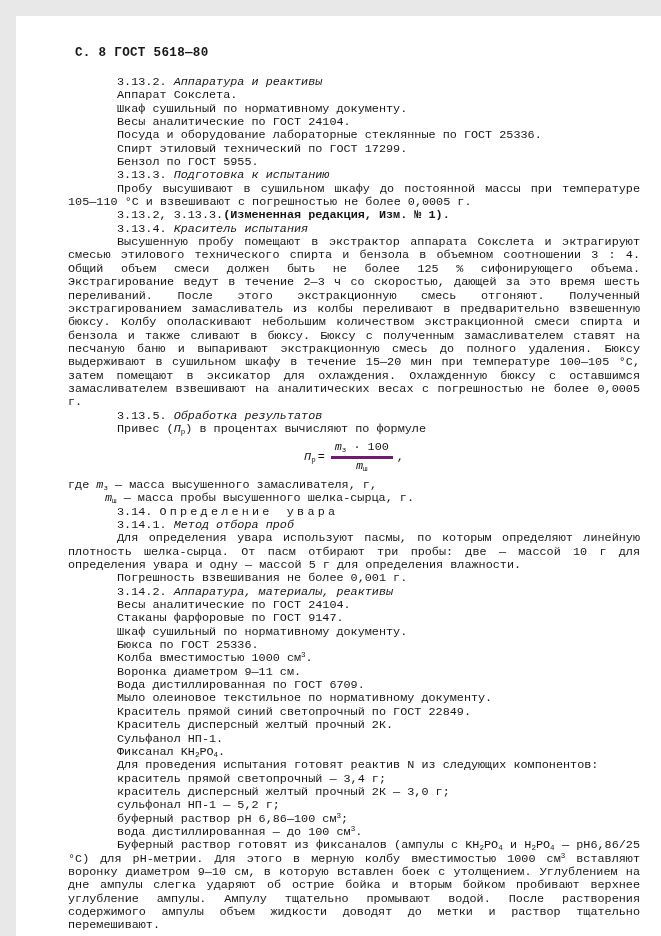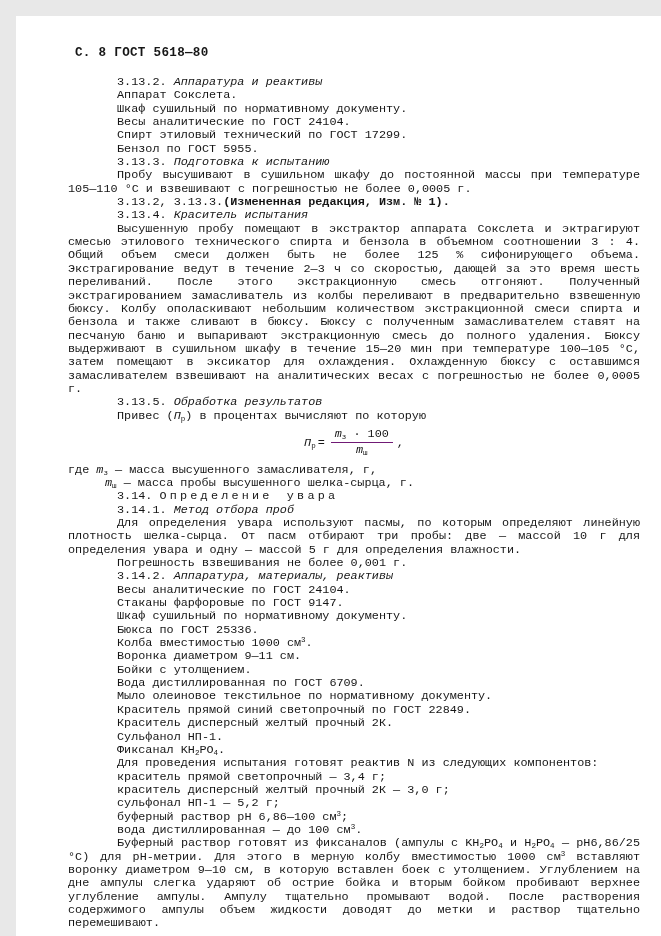--- a/index.html
+++ b/index.html
@@ -21,63 +21,63 @@
   .noind{text-indent:0;}
   .def2{text-indent:0;padding-left:37px;}
   .it{font-style:italic;}
   .bd{font-weight:bold;}
   .spaced{letter-spacing:3.2px;word-spacing:4px;}
   sub,sup{font-size:0.64em;line-height:0;}
   sub{vertical-align:-0.3em;}
   sup{vertical-align:0.5em;}
   .formula{text-align:center;text-indent:0;margin:5px 0 6px;}
   .frac{display:inline-block;vertical-align:middle;text-align:center;margin:0 4px;}
-  .frac .num{display:block;border-bottom:1px solid #701a75;padding:0 4px 1px;}
+  .frac .num{display:block;border-bottom:3px solid #701a75;padding:0 4px 1px;}
   .frac .den{display:block;padding-top:1px;}
   .eq{padding:0 2px;}
 </style>
 </head>
 <body>
 
 <div class="page">
   <div class="hdr">С. 8 ГОСТ 5618—80</div>
 
   <div class="docbody">
     <div class="ln"><span>3.13.2. </span><span class="it">Аппаратура и реактивы</span></div>
     <div class="ln"><span>Аппарат Сокслета.</span></div>
     <div class="ln"><span>Шкаф сушильный по нормативному документу.</span></div>
     <div class="ln"><span>Весы аналитические по ГОСТ 24104.</span></div>
+    <div class="ln"><span>Посуда и оборудование лабораторные стеклянные по ГОСТ 25336.</span></div>
     <div class="ln"><span>Спирт этиловый технический по ГОСТ 17299.</span></div>
     <div class="ln"><span>Бензол по ГОСТ 5955.</span></div>
     <div class="ln"><span>3.13.3. </span><span class="it">Подготовка к испытанию</span></div>
     <div class="p"><span>Пробу высушивают в сушильном шкафу до постоянной массы при температуре 105—110 °С и взвешивают с погрешностью не более 0,0005 г.</span></div>
     <div class="ln"><span>3.13.2, 3.13.3.</span><span class="bd">(Измененная редакция, Изм. № 1).</span></div>
     <div class="ln"><span>3.13.4. </span><span class="it">Краситель испытания</span></div>
     <div class="p"><span>Высушенную пробу помещают в экстрактор аппарата Сокслета и эктрагируют смесью этилового технического спирта и бензола в объемном соотношении 3 : 4. Общий объем смеси должен быть не более 125 % сифонирующего объема. Экстрагирование ведут в течение 2—3 ч со скоростью, дающей за это время шесть переливаний. После этого экстракционную смесь отгоняют. Полученный экстрагированием замасливатель из колбы переливают в предварительно взвешенную бюксу. Колбу ополаскивают небольшим количеством экстракционной смеси спирта и бензола и также сливают в бюксу. Бюксу с полученным замасливателем ставят на песчаную баню и выпаривают экстракционную смесь до полного удаления. Бюксу выдерживают в сушильном шкафу в течение 15—20 мин при температуре 100—105 °С, затем помещают в эксикатор для охлаждения. Охлажденную бюксу с оставшимся замасливателем взвешивают на аналитических весах с погрешностью не более 0,0005 г.</span></div>
     <div class="ln"><span>3.13.5. </span><span class="it">Обработка результатов</span></div>
-    <div class="ln"><span>Привес (</span><span class="it">П</span><sub>р</sub><span>) в процентах вычисляют по которую</span></div>
+    <div class="ln"><span>Привес (</span><span class="it">П</span><sub>р</sub><span>) в процентах вычисляют по формуле</span></div>
 
     <div class="formula">
       <span><span class="it">П</span><sub>р</sub></span><span class="eq">=</span><span class="frac"><span class="num"><span class="it">m</span><sub>з</sub><span> · 100</span></span><span class="den"><span class="it">m</span><sub>ш</sub></span></span><span>,</span>
     </div>
 
     <div class="noind"><span>где </span><span class="it">m</span><sub>з</sub><span> — масса высушенного замасливателя, г,</span></div>
     <div class="def2"><span class="it">m</span><sub>ш</sub><span> — масса пробы высушенного шелка-сырца, г.</span></div>
     <div class="ln"><span>3.14. </span><span class="spaced">Определение увара</span></div>
     <div class="ln"><span>3.14.1. </span><span class="it">Метод отбора проб</span></div>
     <div class="p"><span>Для определения увара используют пасмы, по которым определяют линейную плотность шелка-сырца. От пасм отбирают три пробы: две — массой 10 г для определения увара и одну — массой 5 г для определения влажности.</span></div>
     <div class="ln"><span>Погрешность взвешивания не более 0,001 г.</span></div>
     <div class="ln"><span>3.14.2. </span><span class="it">Аппаратура, материалы, реактивы</span></div>
     <div class="ln"><span>Весы аналитические по ГОСТ 24104.</span></div>
     <div class="ln"><span>Стаканы фарфоровые по ГОСТ 9147.</span></div>
     <div class="ln"><span>Шкаф сушильный по нормативному документу.</span></div>
     <div class="ln"><span>Бюкса по ГОСТ 25336.</span></div>
     <div class="ln"><span>Колба вместимостью 1000 см</span><sup>3</sup><span>.</span></div>
     <div class="ln"><span>Воронка диаметром 9—11 см.</span></div>
-    <div class="ln"><span>Бойки с утолщением.</span></div>
     <div class="ln"><span>Вода дистиллированная по ГОСТ 6709.</span></div>
     <div class="ln"><span>Мыло олеиновое текстильное по нормативному документу.</span></div>
     <div class="ln"><span>Краситель прямой синий светопрочный по ГОСТ 22849.</span></div>
     <div class="ln"><span>Краситель дисперсный желтый прочный 2К.</span></div>
     <div class="ln"><span>Сульфанол НП-1.</span></div>
     <div class="ln"><span>Фиксанал KH</span><sub>2</sub><span>PO</span><sub>4</sub><span>.</span></div>
     <div class="ln"><span>Для проведения испытания готовят реактив N из следующих компонентов:</span></div>
     <div class="ln"><span>краситель прямой светопрочный — 3,4 г;</span></div>
     <div class="ln"><span>краситель дисперсный желтый прочный 2К — 3,0 г;</span></div>
     <div class="ln"><span>сульфонал НП-1 — 5,2 г;</span></div>

